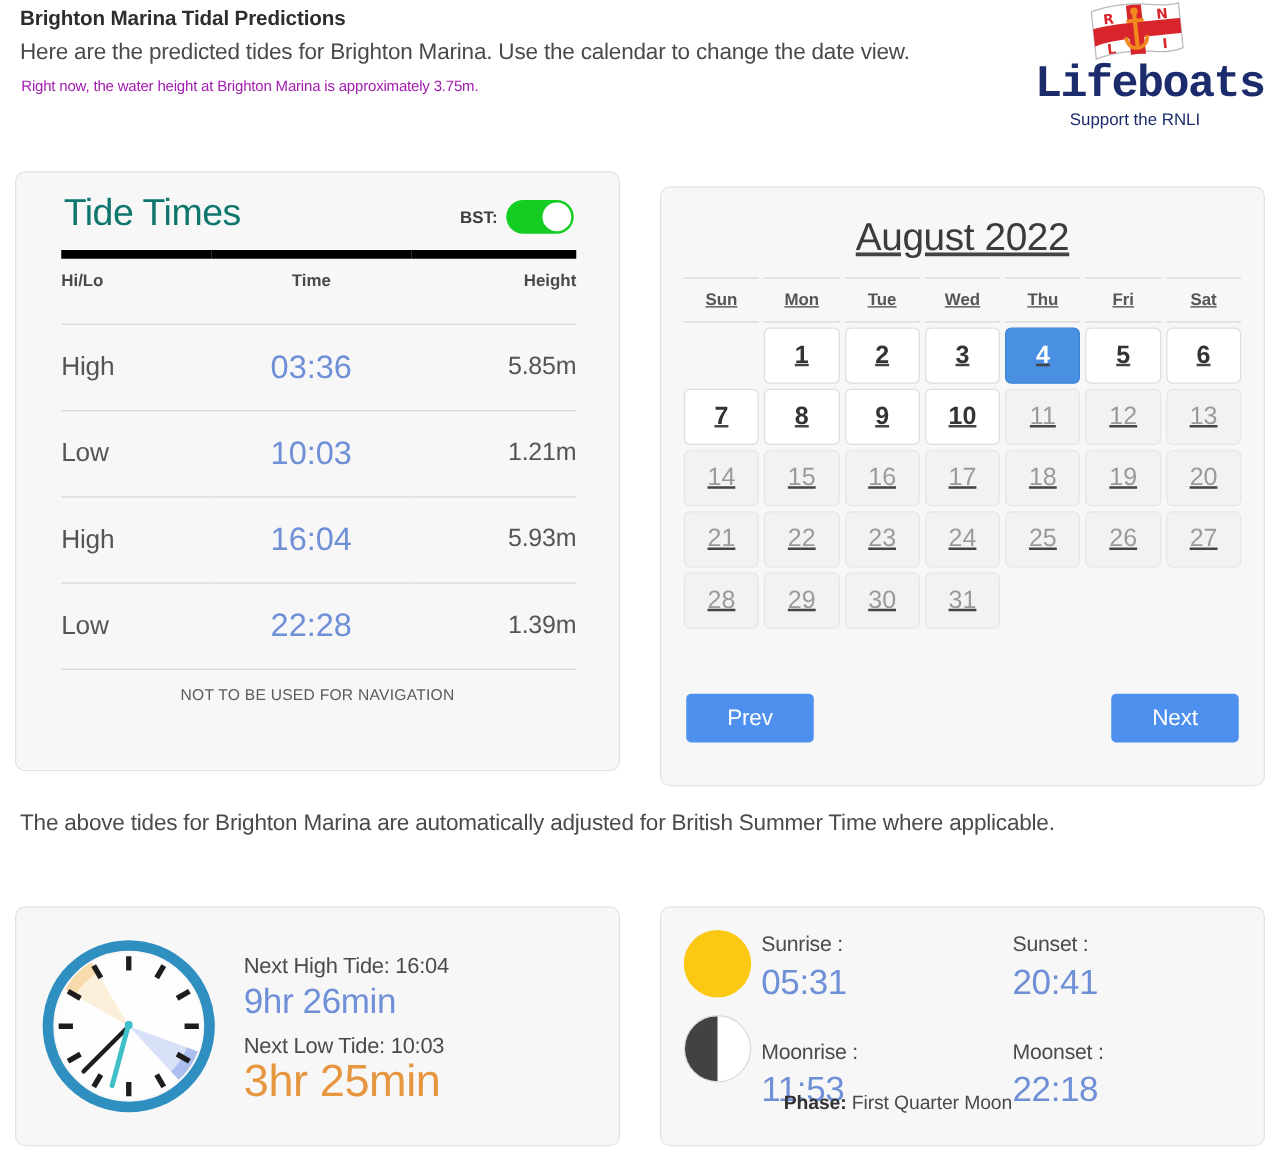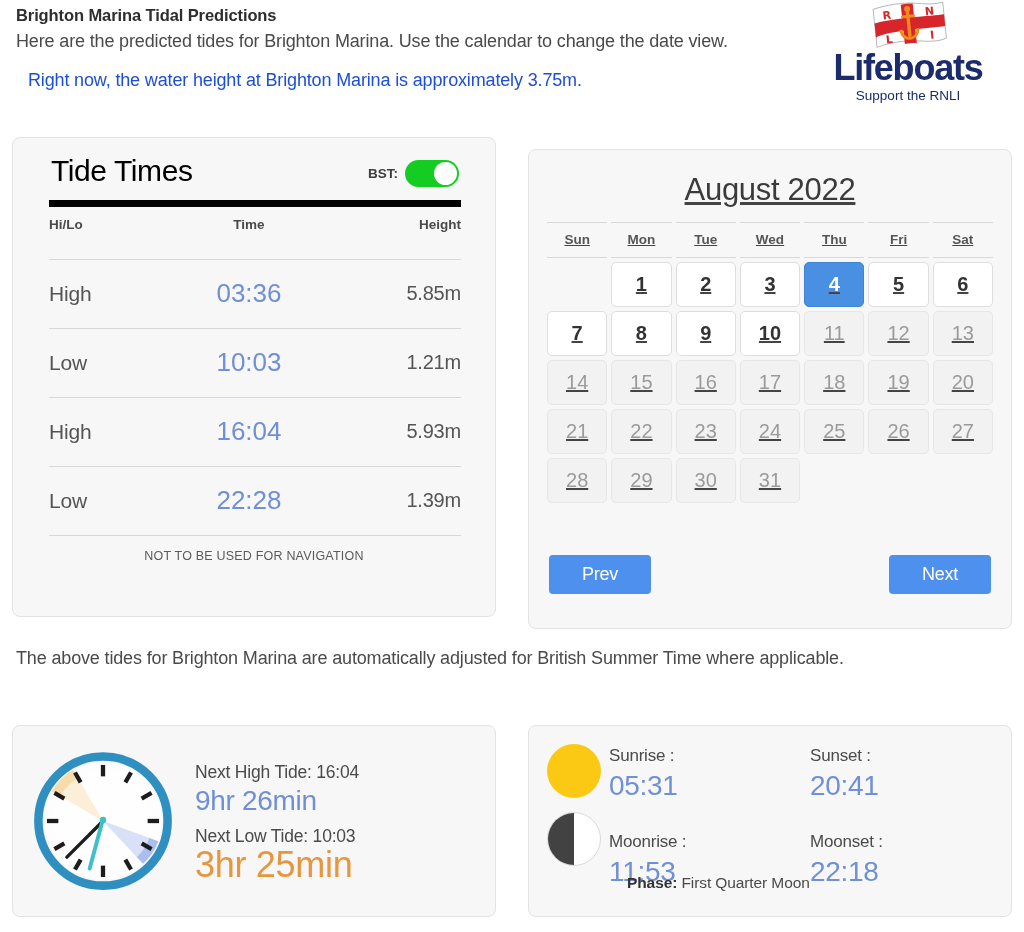--- a/index.html
+++ b/index.html
@@ -39,43 +39,43 @@
   }
   .intro-para {
     font-size: 18px;
     color: #4a4a4a;
     line-height: 27px;
     margin: 0;
     max-width: 770px;
     letter-spacing: -0.15px;
   }
   .intro-para2 {
-    font-size: 18px;
-    color: #1d4ed8;
+    font-size: 12px;
+    color: #a21caf;
     line-height: 27px;
-    margin: 12px;
+    margin: 1px;
     letter-spacing: -0.15px;
   }
 
   
   .rnli-logo {
     position: absolute;
     right: 36px;
     top: 0px;
     width: 160px;
     text-align: center;
   }
   .rnli-flag {
     width: 86px;
     height: 52px;
     margin: 0 auto;
     display: block;
   }
   .rnli-word {
-    font-family: Liberation Sans, sans-serif;
+    font-family: Liberation Mono, monospace;
     font-size: 36px;
     font-weight: bold;
     color: #1b2b6b;
     line-height: 36px;
     letter-spacing: -1.2px;
     margin-top: -2px;
   }
   .rnli-support {
     font-size: 13.5px;
     color: #1b2b6b;
@@ -103,21 +103,21 @@
   .tide-head {
     position: relative;
     height: 62px;
     margin: 0 36px;
   }
   .tide-title {
     position: absolute;
     left: 2px;
     top: 16px;
     font-size: 30px;
-    color: #000000;
+    color: #0f766e;
     font-weight: normal;
     letter-spacing: -0.4px;
   }
   .bst-wrap {
     position: absolute;
     right: 0px;
     top: 22px;
     display: flex;
     align-items: center;
   }

